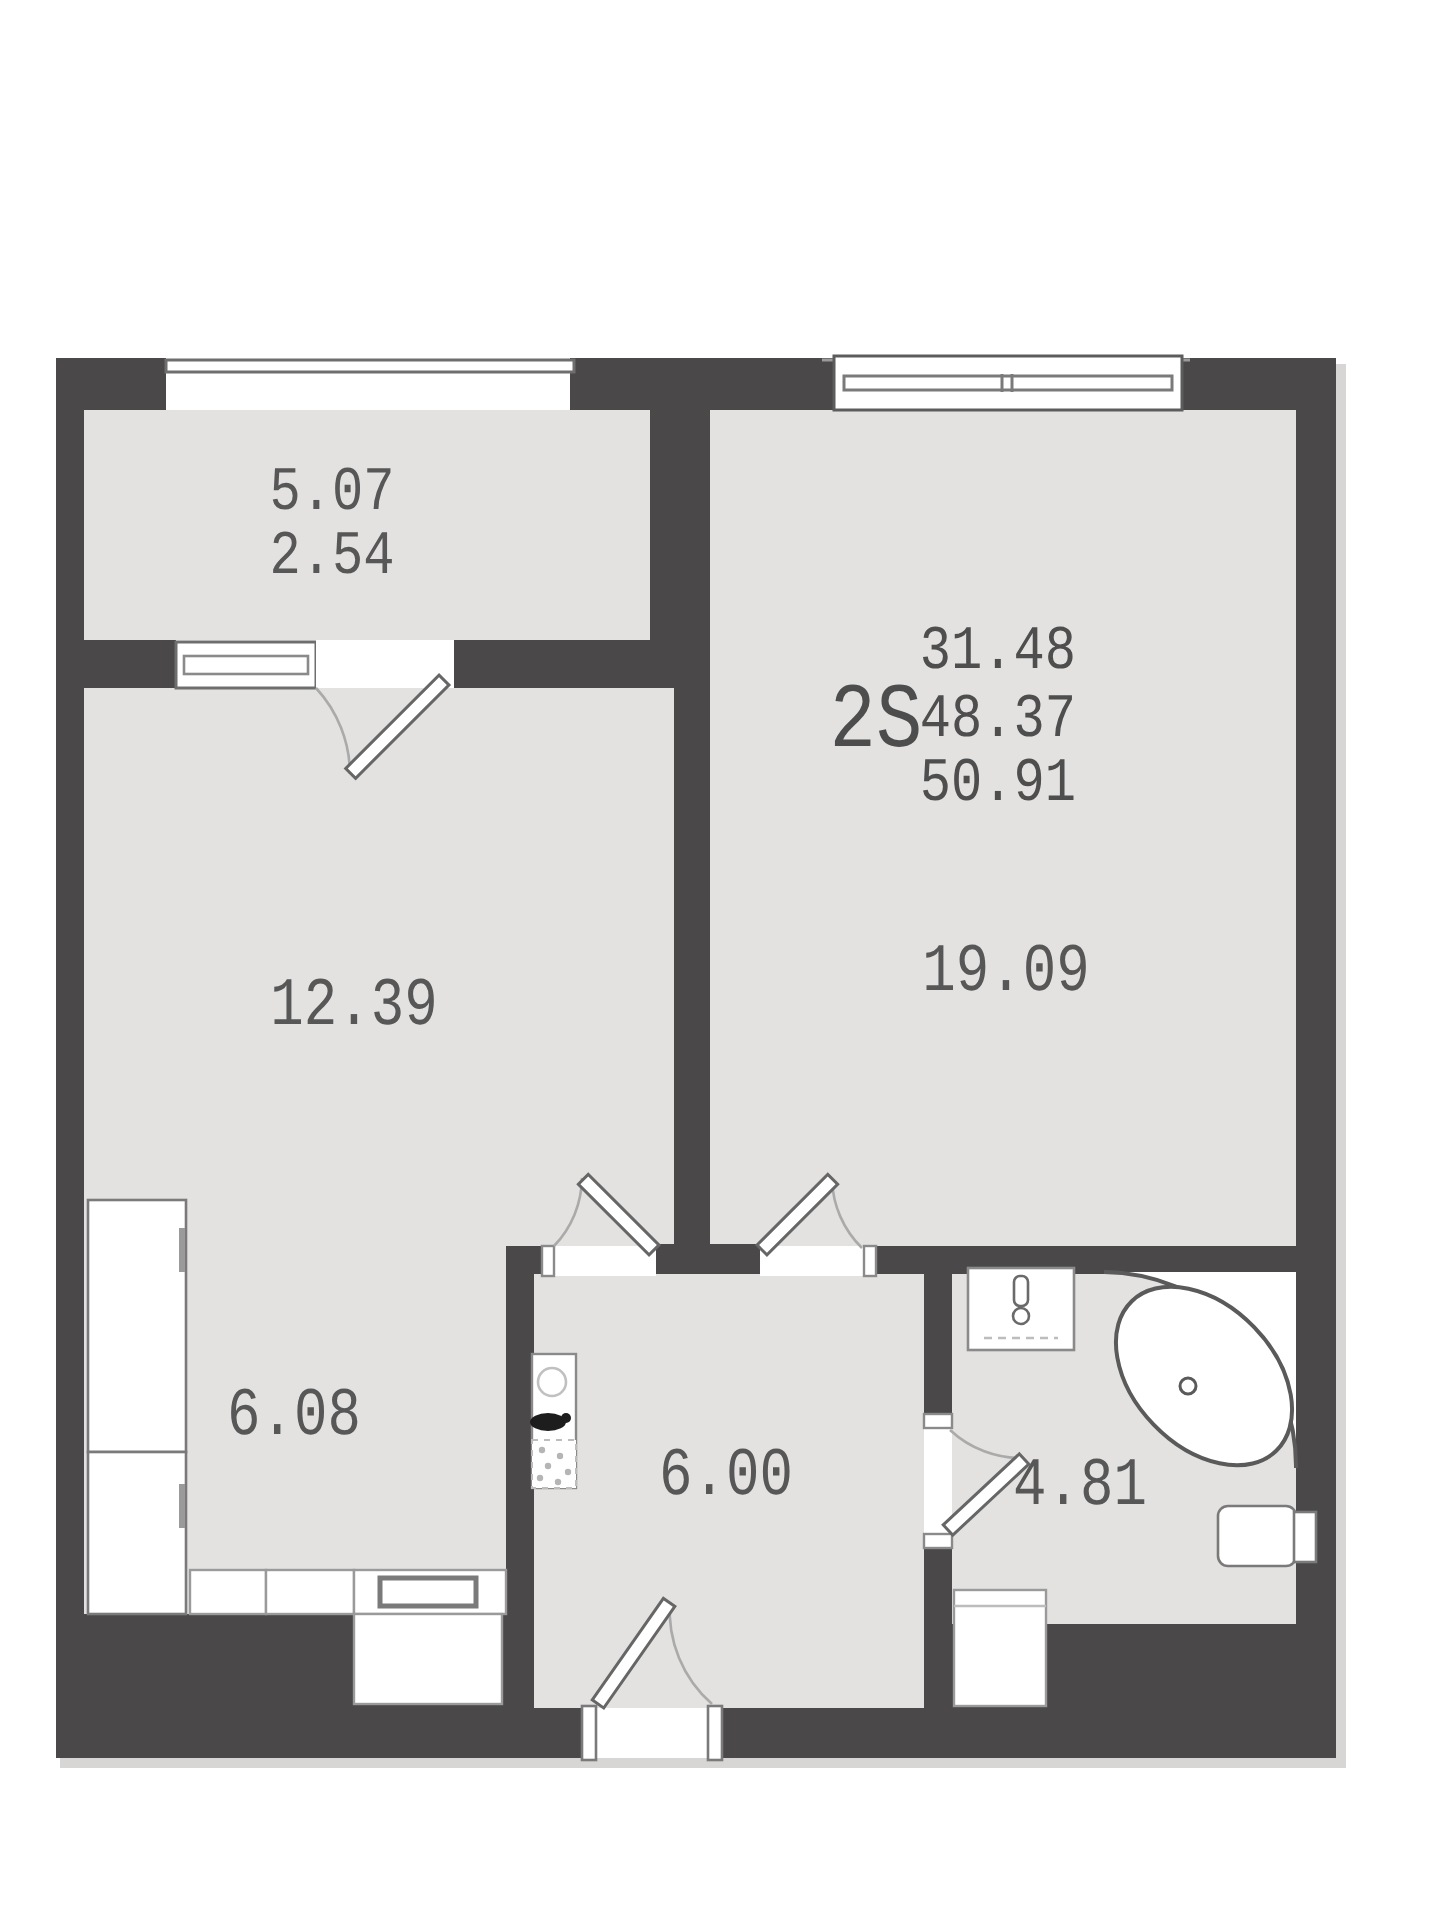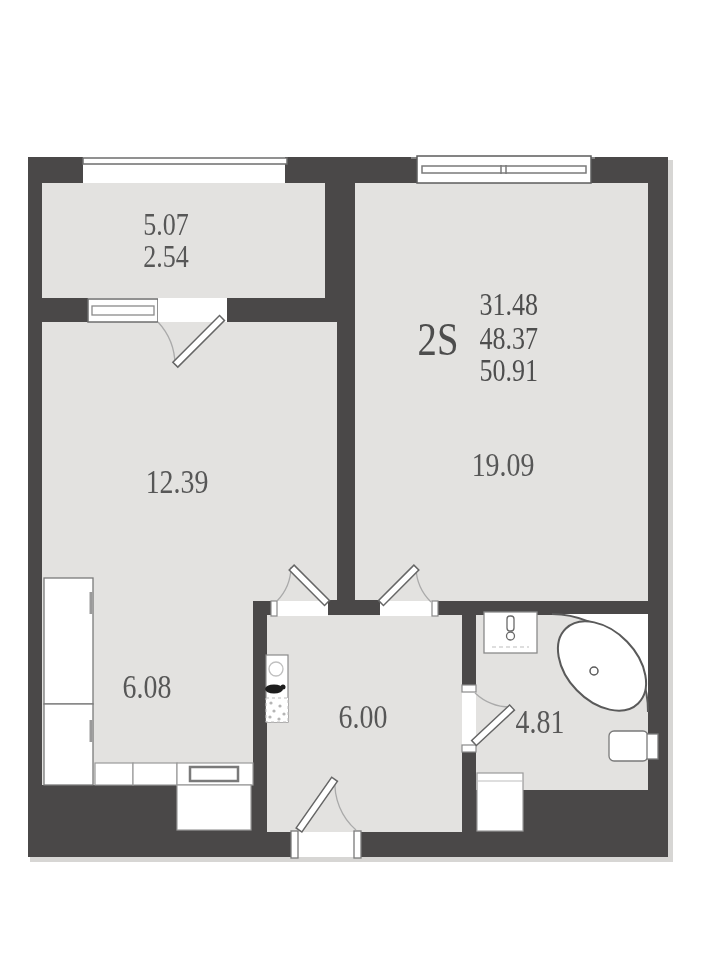--- a/index.html
+++ b/index.html
@@ -1,17 +1,17 @@
 <!DOCTYPE html>
 <html><head>
 <meta charset="utf-8">
 <style>
   html,body{margin:0;padding:0;background:#ffffff;}
   .canvas{position:relative;width:720px;height:907px;background:#fff;overflow:hidden;
-          font-family:Liberation Serif, serif;}
+          font-family:Liberation Mono, monospace;margin-top:22px;}
   .floor{position:absolute;background:#e3e2e0;}
   .wall{position:absolute;background:#4a4848;}
   .shadow{position:absolute;background:#d7d6d4;}
   svg.overlay{position:absolute;left:0;top:0;}
   .room-label{position:absolute;color:#575757;font-size:34px;letter-spacing:0px;
               transform:translate(-50%,-50%) scaleX(.82);white-space:nowrap;}
   .balc-label{position:absolute;color:#575757;font-size:31px;
               transform:translate(-50%,-50%) scaleX(.84);white-space:nowrap;}
   .unit-type{position:absolute;color:#4d4d4d;font-size:46px;
              transform:translate(-50%,-50%) scaleX(.84);white-space:nowrap;}

